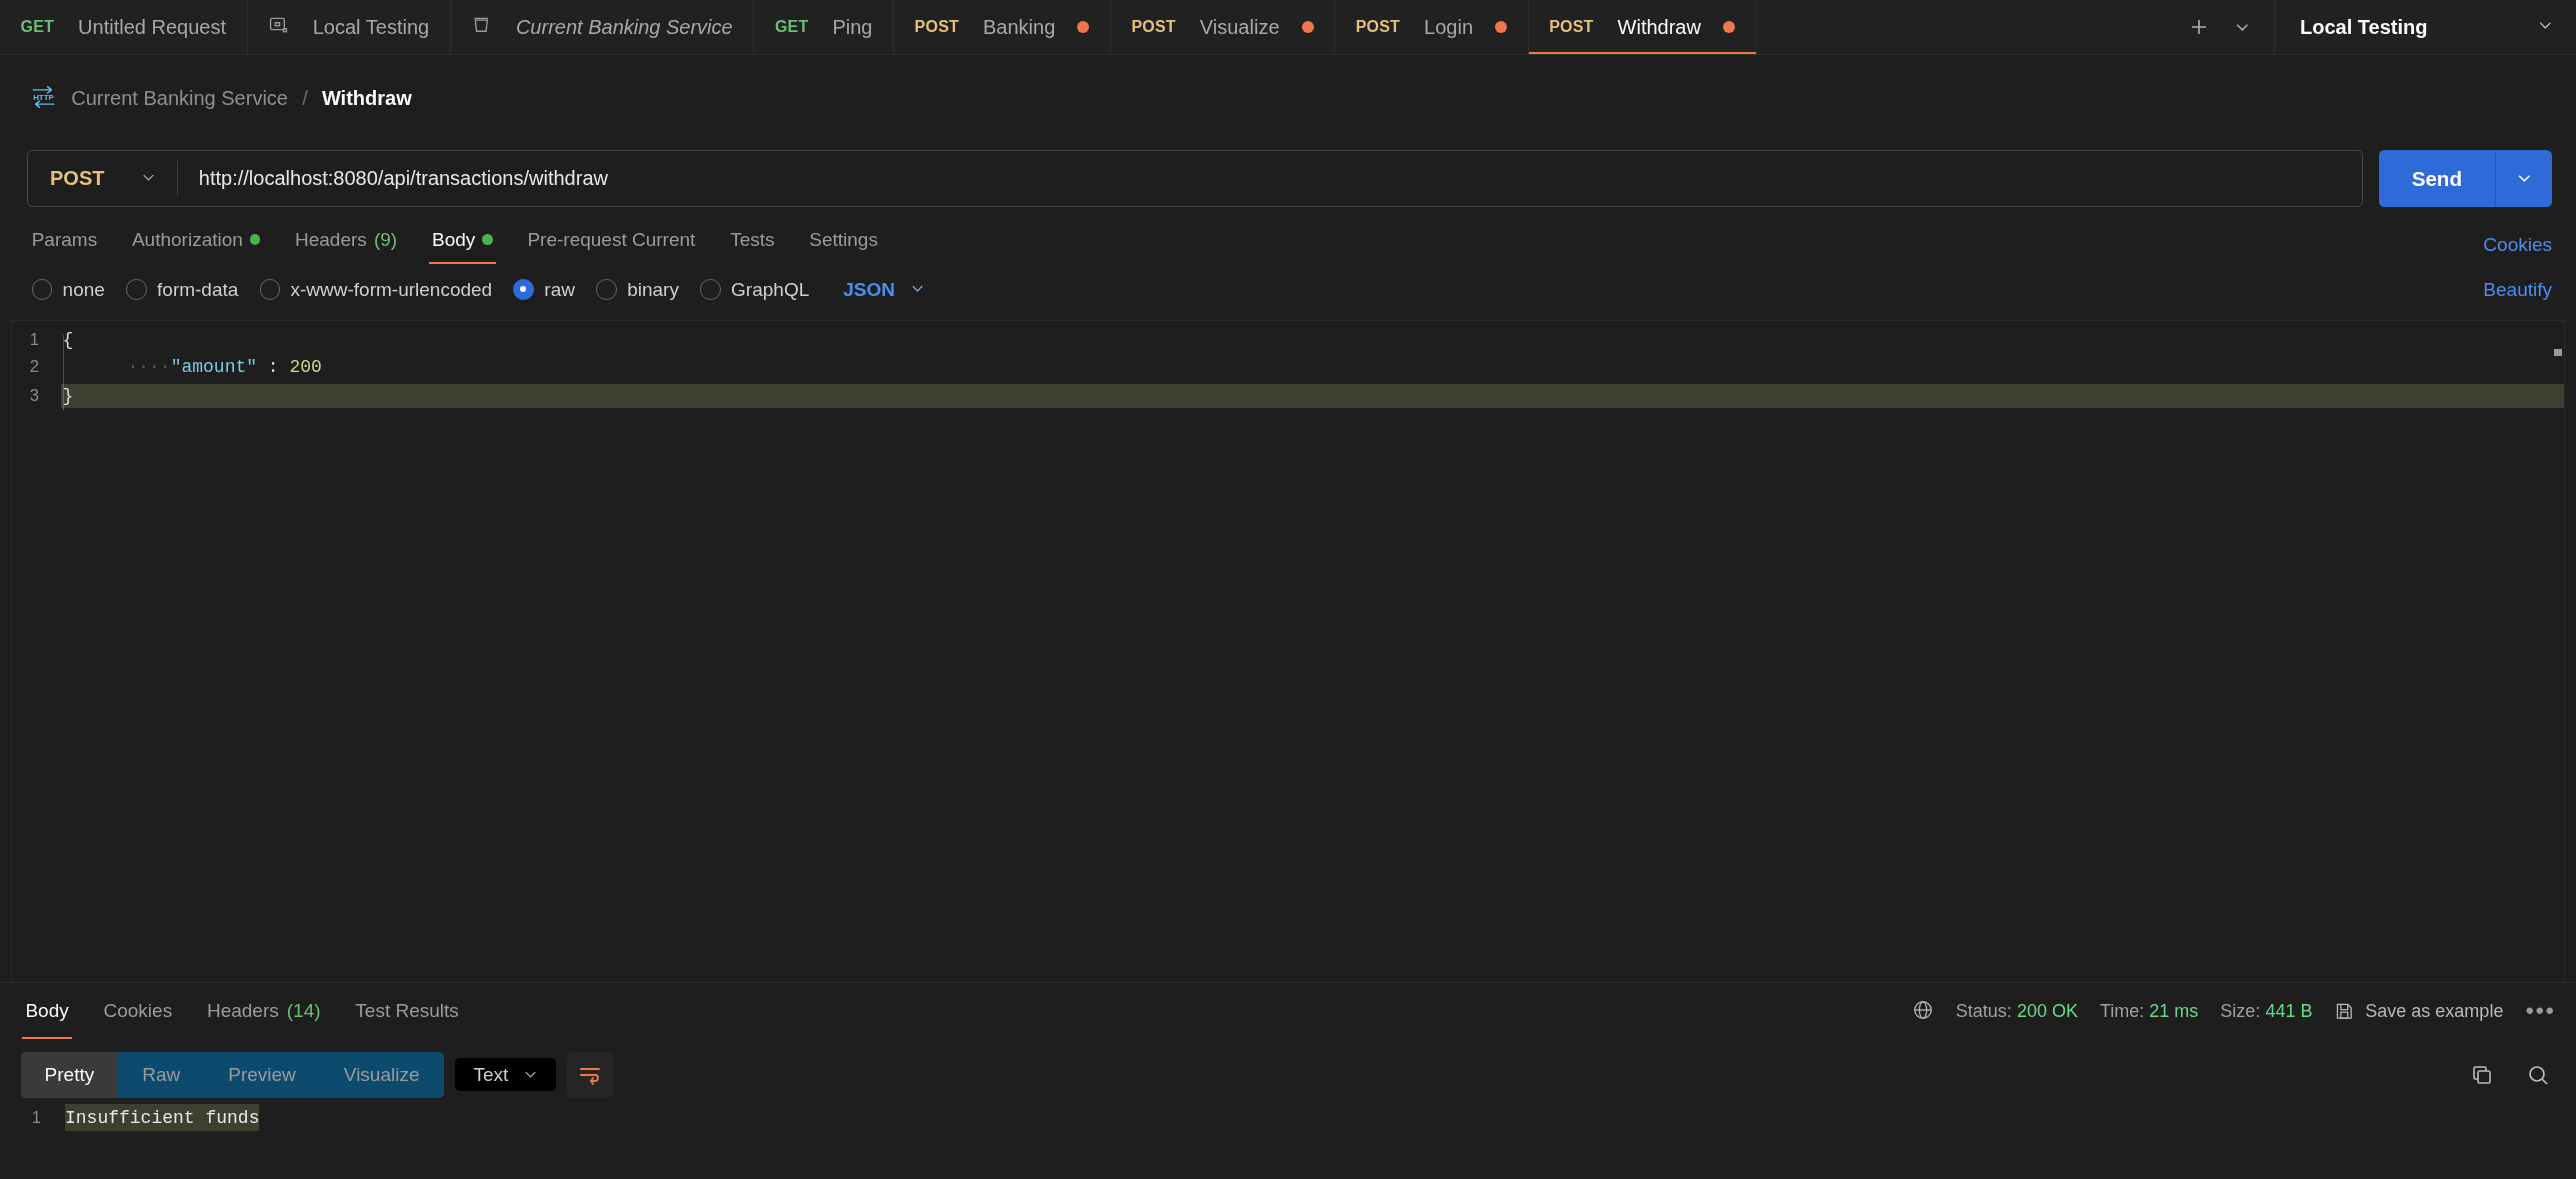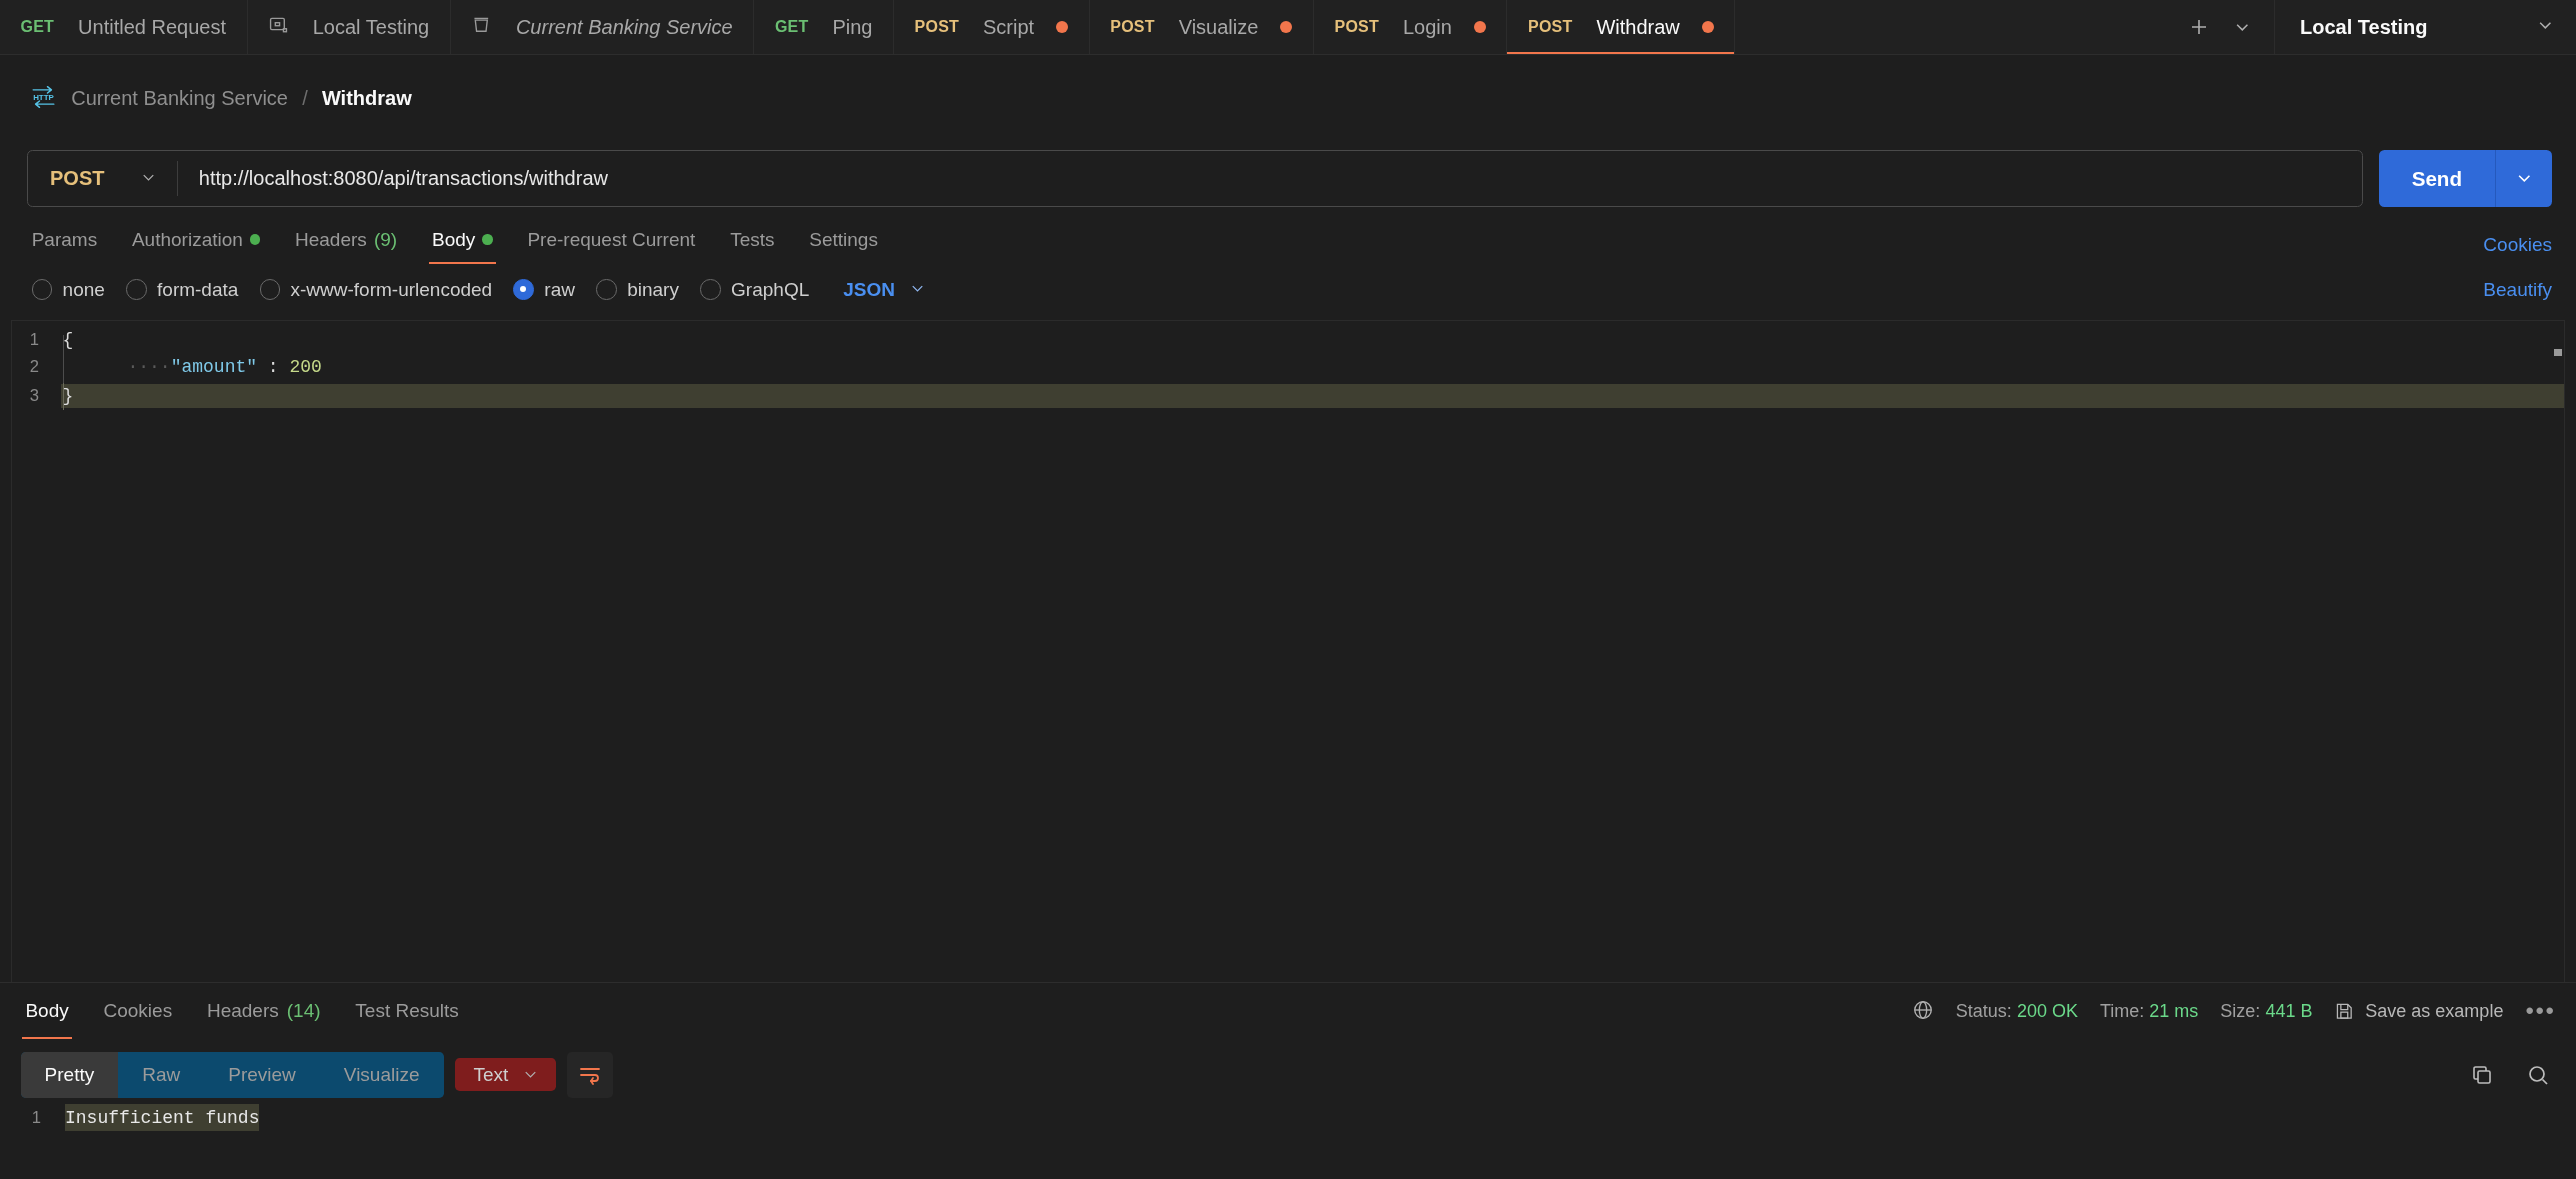--- a/index.html
+++ b/index.html
@@ -208,21 +208,21 @@
     position: absolute; left: 0; right: 0; top: 1045px; height: 59px;
     display: flex; align-items: center; padding: 0 20.6px 0 20.6px;
   }
   .seg { display: flex; background: #0c4a6e; border-radius: 4.7px; overflow: hidden; height: 46px; }
   .seg-item {
     display: flex; align-items: center; padding: 0 24px; font-size: 19px;
     color: #9b9b9b; cursor: pointer;
   }
   .seg-item.active { background: #3a3a3a; color: #fafafa; }
   .type-sel {
-    display: flex; align-items: center; gap: 12.7px; background: #7f1d1d;
+    display: flex; align-items: center; gap: 12.7px; background: #000000;
     height: 33px; border-radius: 4.7px; padding: 0 16px 0 19px;
     margin-left: 11px; cursor: pointer;
   }
   .type-sel span { font-size: 19px; color: #cfcfcf; }
   .wrap-btn {
     width: 46px; height: 46px; margin-left: 11px; border-radius: 4.7px;
     background: #262626; display: flex; align-items: center;
     justify-content: center; cursor: pointer;
   }
   .resp-body { position: absolute; left: 0; right: 0; top: 1104px; bottom: 0; }
@@ -268,21 +268,21 @@
       </div>
       <div class="tab">
         <div class="tab-inner">
           <span class="method m-get">GET</span>
           <span class="tab-label">Ping</span>
         </div>
       </div>
       <div class="tab">
         <div class="tab-inner">
           <span class="method m-post">POST</span>
-          <span class="tab-label">Script</span>
+          <span class="tab-label">Banking</span>
         </div>
         <span class="dot"></span>
       </div>
       <div class="tab">
         <div class="tab-inner">
           <span class="method m-post">POST</span>
           <span class="tab-label">Visualize</span>
         </div>
         <span class="dot"></span>
       </div>

